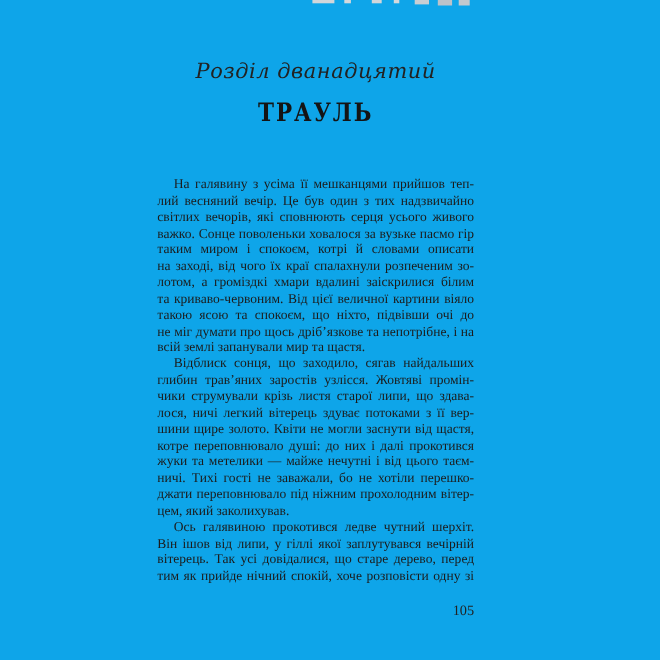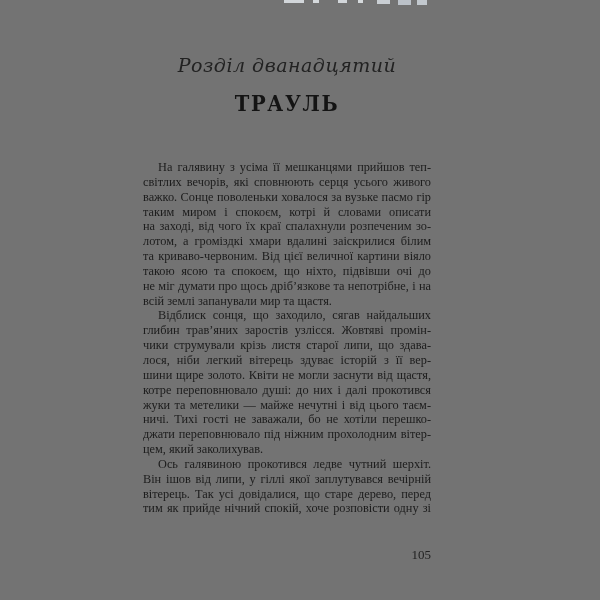--- a/index.html
+++ b/index.html
@@ -4,21 +4,21 @@
 <style>
   html, body {
     margin: 0;
     padding: 0;
     background: #fdfdfd;
   }
   .page {
     position: relative;
     width: 600px;
     height: 600px;
-    background: #737373;
+    background: #0ea5e9;
     overflow: hidden;
     color: #1e1e1e;
   }
   
   .artifact {
     position: absolute;
     top: 0;
   }
   .chapter-label {
     position: absolute;
@@ -89,36 +89,37 @@
   <div class="artifact" style="left:398px;width:13px;height:5px;background:#bcc2c9;"></div>
   <div class="artifact" style="left:417px;width:10px;height:5px;background:#c2c8ce;"></div>
 
   <div class="chapter-label">Розділ дванадцятий</div>
   <div class="chapter-title">ТРАУЛЬ</div>
 
   <div class="body-text">
 
     <div class="para">
       <div class="line indent">На галявину з усіма її мешканцями прийшов теп-</div>
+      <div class="line">лий весняний вечір. Це був один з тих надзвичайно</div>
       <div class="line">світлих вечорів, які сповнюють серця усього живого</div>
       <div class="line">важко. Сонце поволеньки ховалося за вузьке пасмо гір</div>
       <div class="line">таким миром і спокоєм, котрі й словами описати</div>
       <div class="line">на заході, від чого їх краї спалахнули розпеченим зо-</div>
       <div class="line">лотом, а громіздкі хмари вдалині заіскрилися білим</div>
       <div class="line">та криваво-червоним. Від цієї величної картини віяло</div>
       <div class="line">такою ясою та спокоєм, що ніхто, підвівши очі до неба,</div>
       <div class="line">не міг думати про щось дріб’язкове та непотрібне, і на</div>
       <div class="line lastline">всій землі запанували мир та щастя.</div>
     </div>
 
     <div class="para">
       <div class="line indent">Відблиск сонця, що заходило, сягав найдальших</div>
       <div class="line">глибин трав’яних заростів узлісся. Жовтяві промін-</div>
       <div class="line">чики струмували крізь листя старої липи, що здава-</div>
-      <div class="line">лося, ніби легкий вітерець здуває історій з її вер-</div>
+      <div class="line">лося, ничі легкий вітерець здуває потоками з її вер-</div>
       <div class="line">шини щире золото. Квіти не могли заснути від щастя,</div>
       <div class="line">котре переповнювало душі: до них і далі прокотився</div>
       <div class="line">жуки та метелики — майже нечутні і від цього таєм-</div>
       <div class="line">ничі. Тихі гості не заважали, бо не хотіли перешко-</div>
       <div class="line">джати переповнювало під ніжним прохолодним вітер-</div>
       <div class="line lastline">цем, який заколихував.</div>
     </div>
 
     <div class="para">
       <div class="line indent">Ось галявиною прокотився ледве чутний шерхіт.</div>

